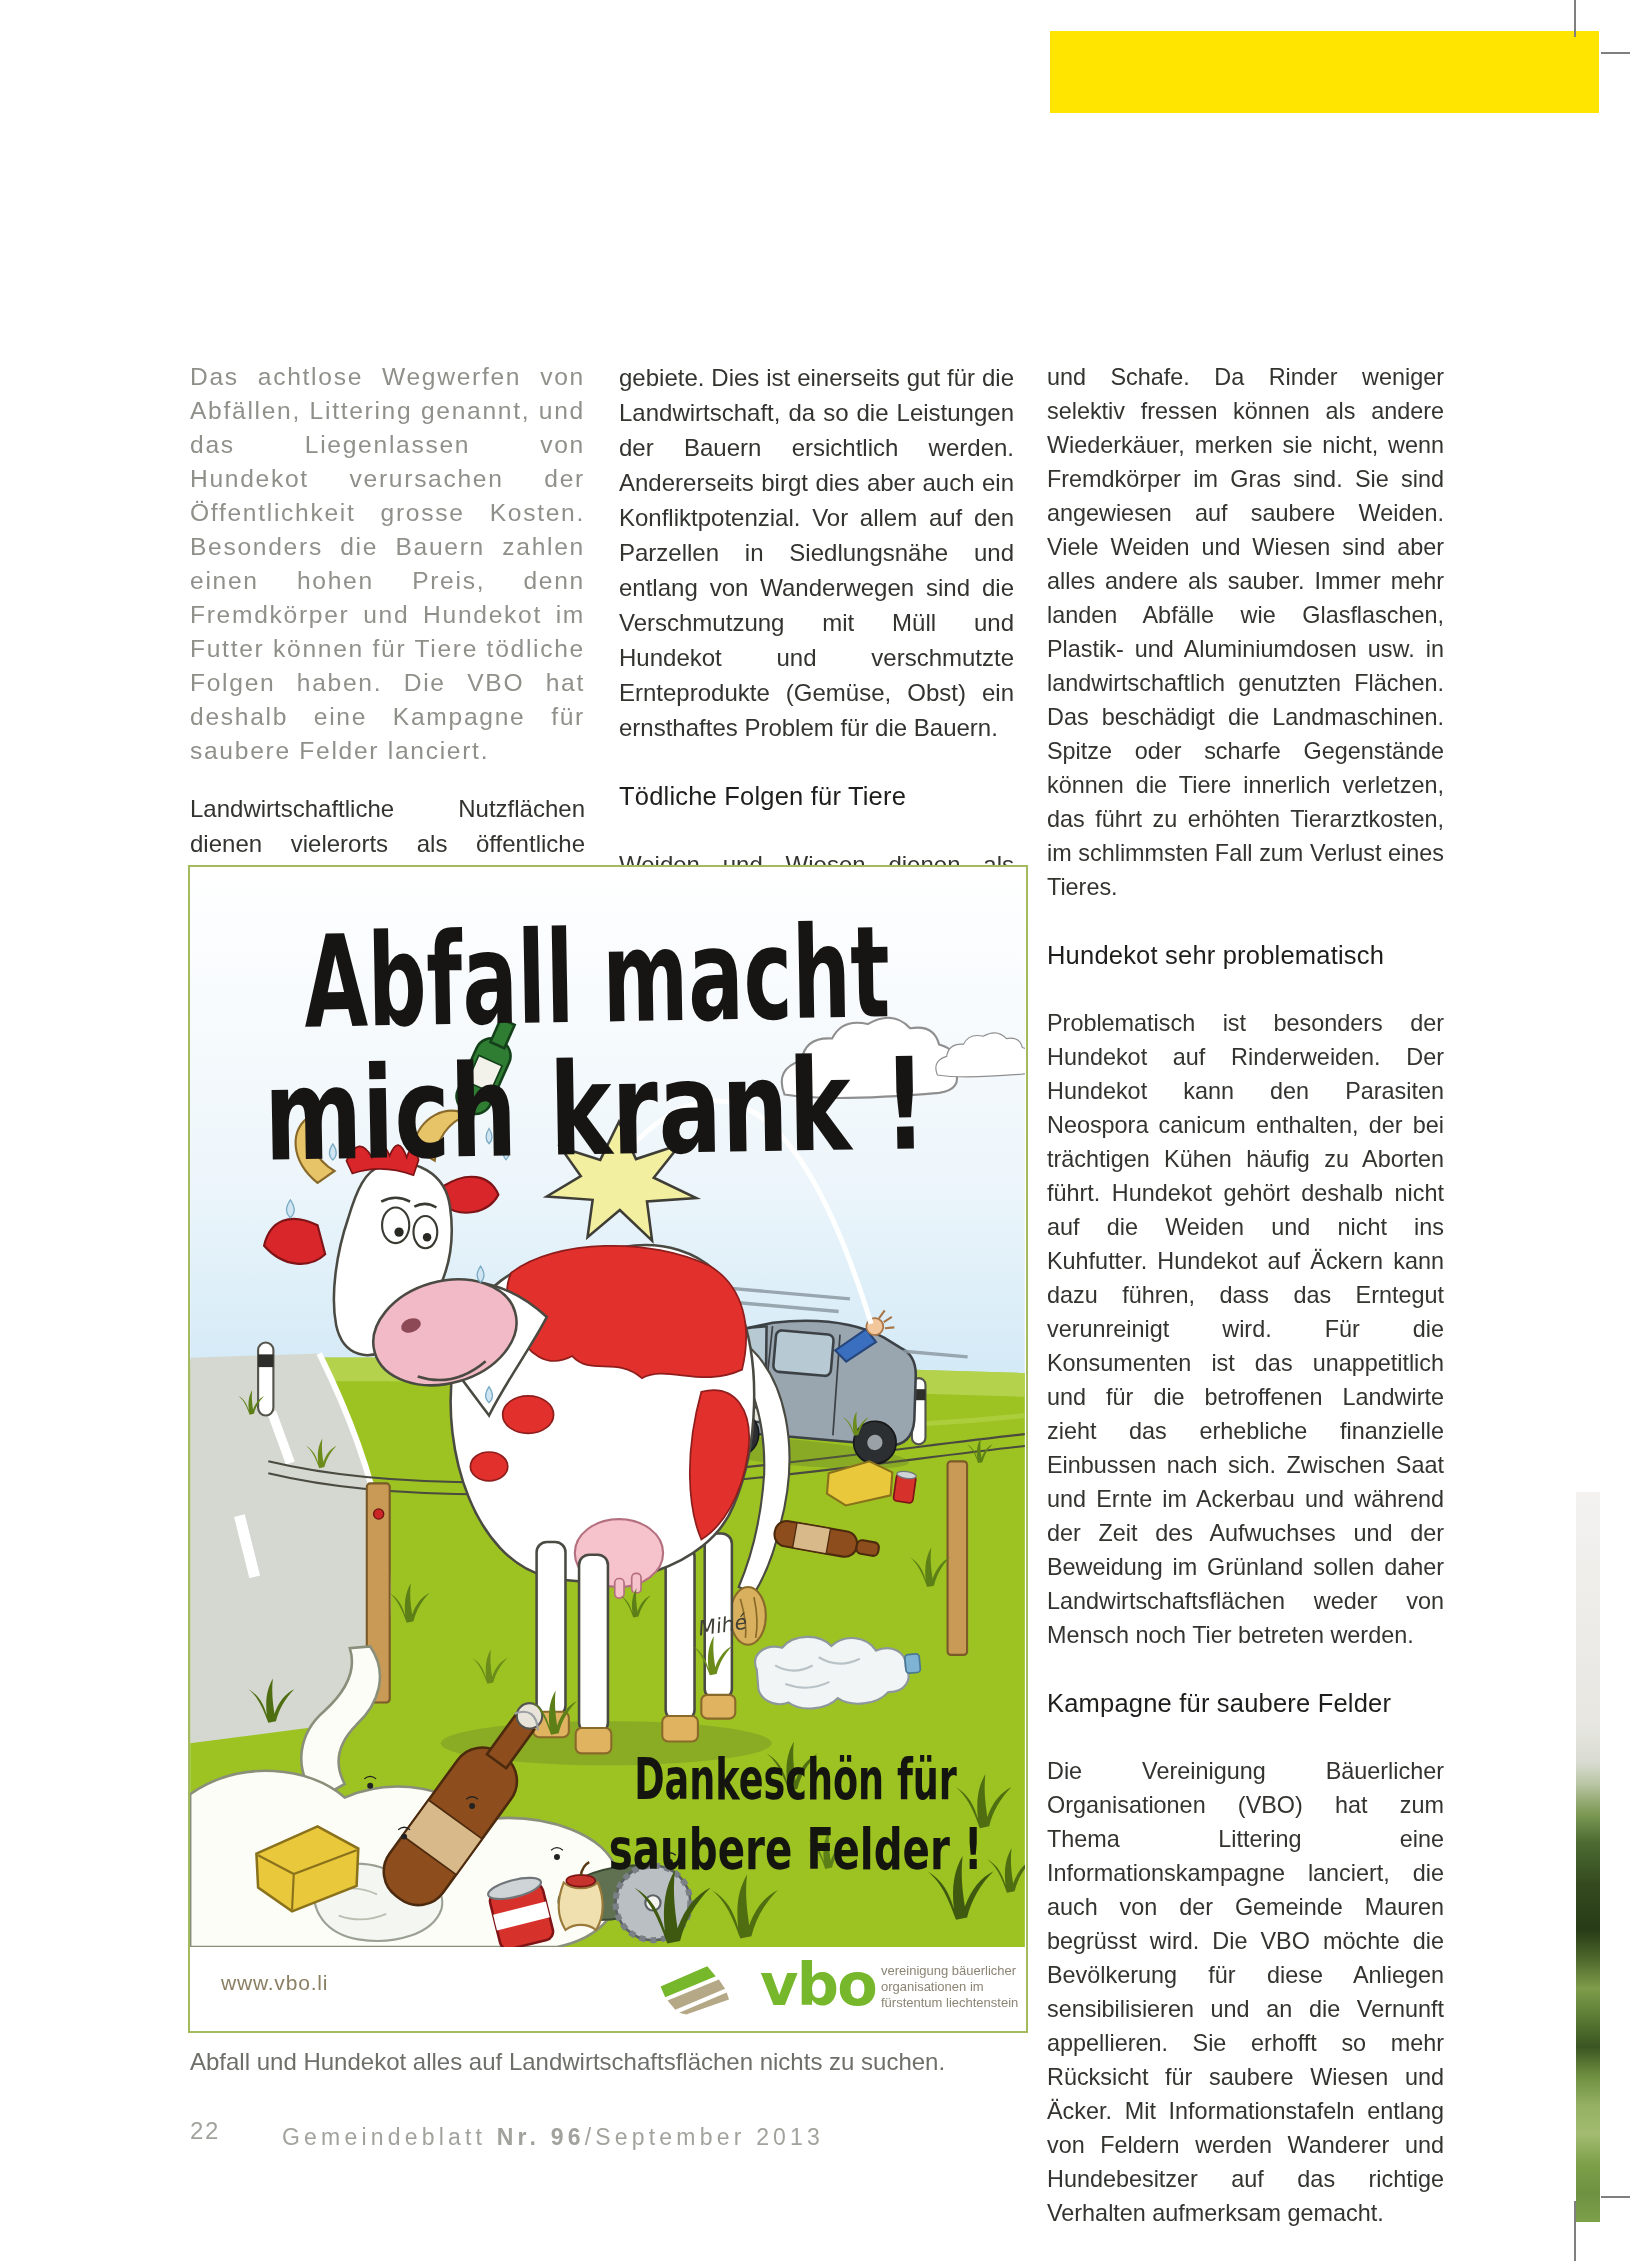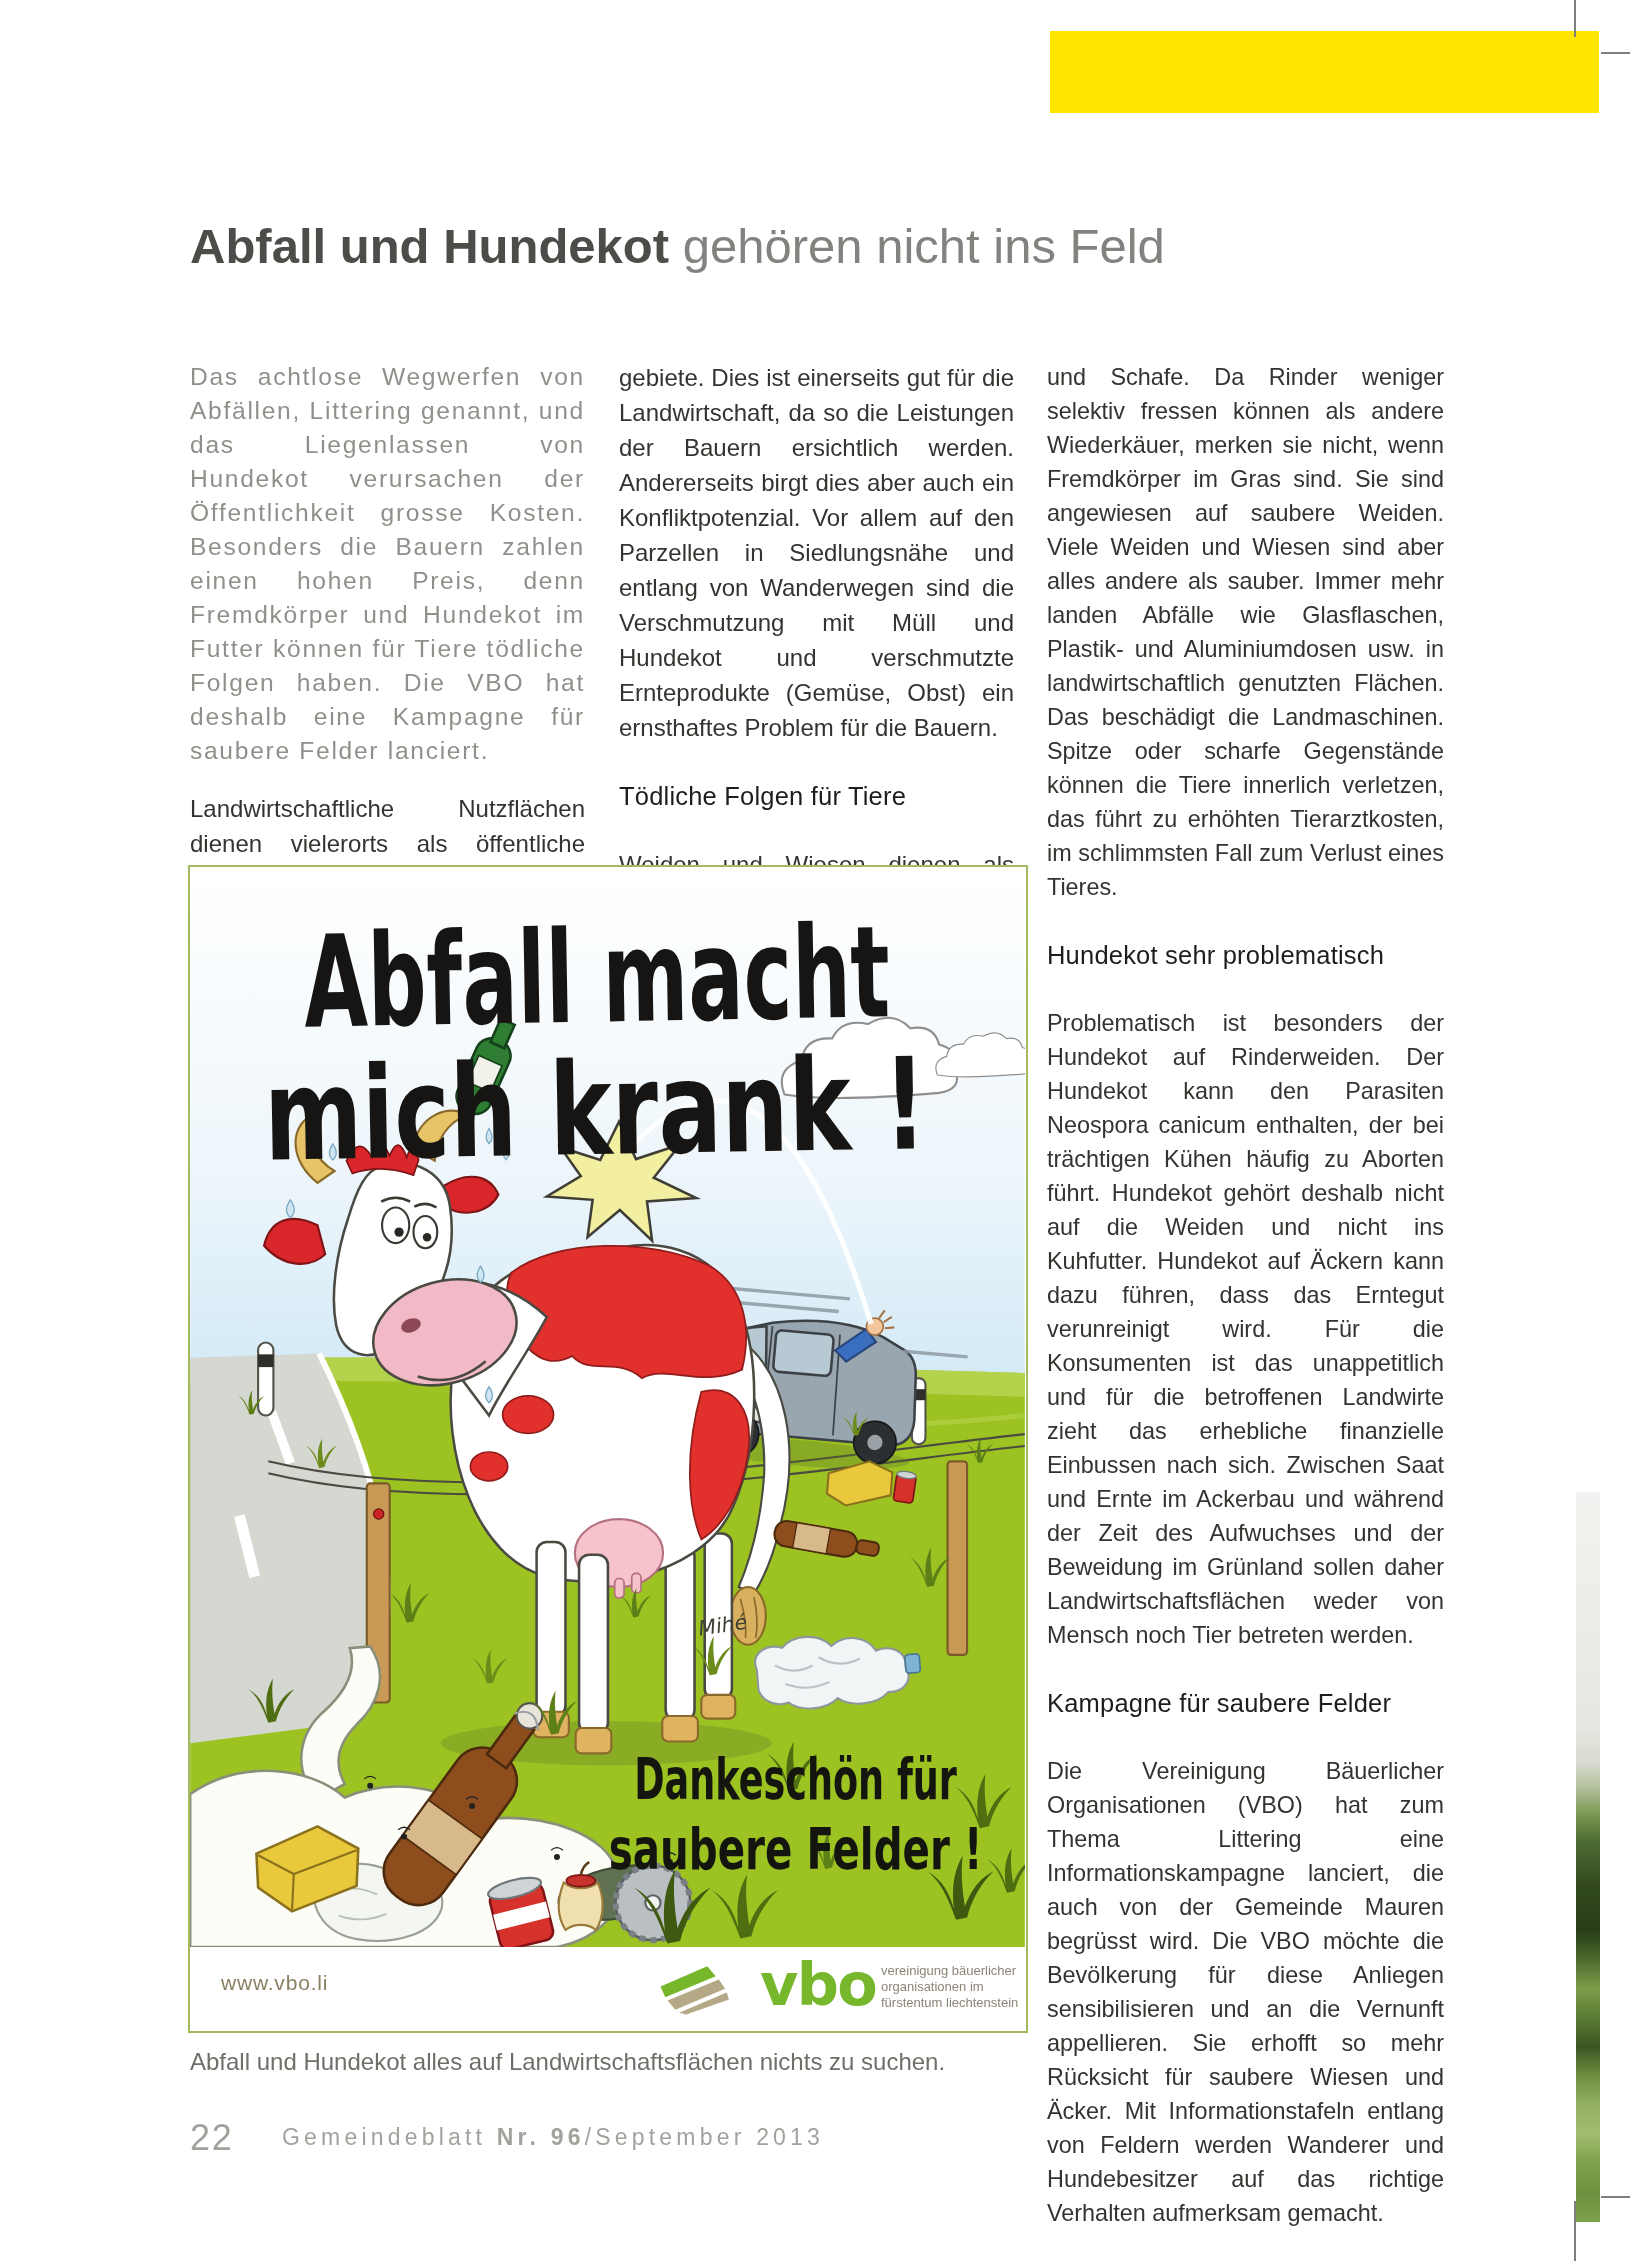--- a/index.html
+++ b/index.html
@@ -33,41 +33,38 @@
   .poster svg.scene{display:block;width:835px;height:1080px;}
   .logo-strip{position:relative;width:835px;height:83px;background:#ffffff;}
   .poster-url{position:absolute;left:31px;top:24px;font-size:21px;color:#8a7f63;letter-spacing:0.8px;}
   .vbo-icon{position:absolute;left:469px;top:17px;}
   .vbo-word{position:absolute;left:550px;top:3.4px;font-size:59px;font-weight:bold;color:#76b72c;
             font-family:"DejaVu Sans", sans-serif;letter-spacing:-1.7px;margin-left:20px;}
   .vbo-tagline{position:absolute;left:679px;top:16px;font-size:13px;line-height:16px;color:#8b8574;margin-left:12px;}
   
   .caption{position:absolute;left:190px;top:2048px;font-size:24px;color:#6f6f69;}
   .footer{position:absolute;left:190px;top:2117px;color:#a2a29d;}
-  .footer .pageno{font-size:36px;letter-spacing:1.7px;}
+  .footer .pageno{font-size:24px;letter-spacing:1.7px;}
   .footer .mag{position:absolute;left:92px;top:6.8px;font-size:23px;letter-spacing:4.2px;white-space:nowrap;}
   .footer .mag b{font-weight:bold;}
   
   .edge-photo{position:absolute;left:1576px;top:1492px;width:24px;height:730px;
       background:linear-gradient(180deg,#f3f2f0 0%,#edebe7 20%,#e7e6e1 32%,#d9dcd2 37%,#b9c5a4 40%,
       #7d9a55 44%,#4c6b31 48%,#33491e 54%,#273c17 60%,#4e682c 64%,#7e9c4a 68%,#5a7b33 72%,
       #3b5522 76%,#6f8f40 80%,#94b063 84%,#a3bb70 88%,#7da04a 92%,#6d9140 96%,#7da04a 100%);}
 </style>
 </head>
 <body>
 
 <div id="page">
 
   <div class="header-yellow"></div>
   <div class="cropmark" style="left:1574px;top:0;width:1.7px;height:37px;"></div>
   <div class="cropmark" style="left:1601px;top:52px;width:29px;height:1.7px;"></div>
 
-  <h1 class="title" style="margin:0;">
-    <span class="t-bold">Abfall und Hundekot</span><span class="t-reg"> gehören nicht ins Feld</span>
-  </h1>
 
   <div class="col" id="col1">
     <p class="lead">Das achtlose Wegwerfen von Abfällen, Littering genannt, und das Liegenlassen von Hundekot verursachen der Öffentlichkeit grosse Kosten. Besonders die Bauern zahlen einen hohen Preis, denn Fremdkörper und Hundekot im Futter können für Tiere tödliche Folgen haben. Die VBO hat deshalb eine Kampagne für saubere Felder lanciert.</p>
     <p class="bodytext col1-p2">Landwirtschaftliche Nutzflächen dienen vielerorts als öffentliche Naherholungs-</p>
   </div>
 
   <div class="col" id="col2">
     <p class="bodytext">gebiete. Dies ist einerseits gut für die Landwirtschaft, da so die Leistungen der Bauern ersichtlich werden. Andererseits birgt dies aber auch ein Konfliktpotenzial. Vor allem auf den Parzellen in Siedlungsnähe und entlang von Wanderwegen sind die Verschmutzung mit Müll und Hundekot und verschmutzte Ernteprodukte (Gemüse, Obst) ein ernsthaftes Problem für die Bauern.</p>
     <p class="subhead">Tödliche Folgen für Tiere</p>
     <p class="bodytext">Weiden und Wiesen dienen als Futtergrundlage für Rinder, Pferde, Ziegen</p>

